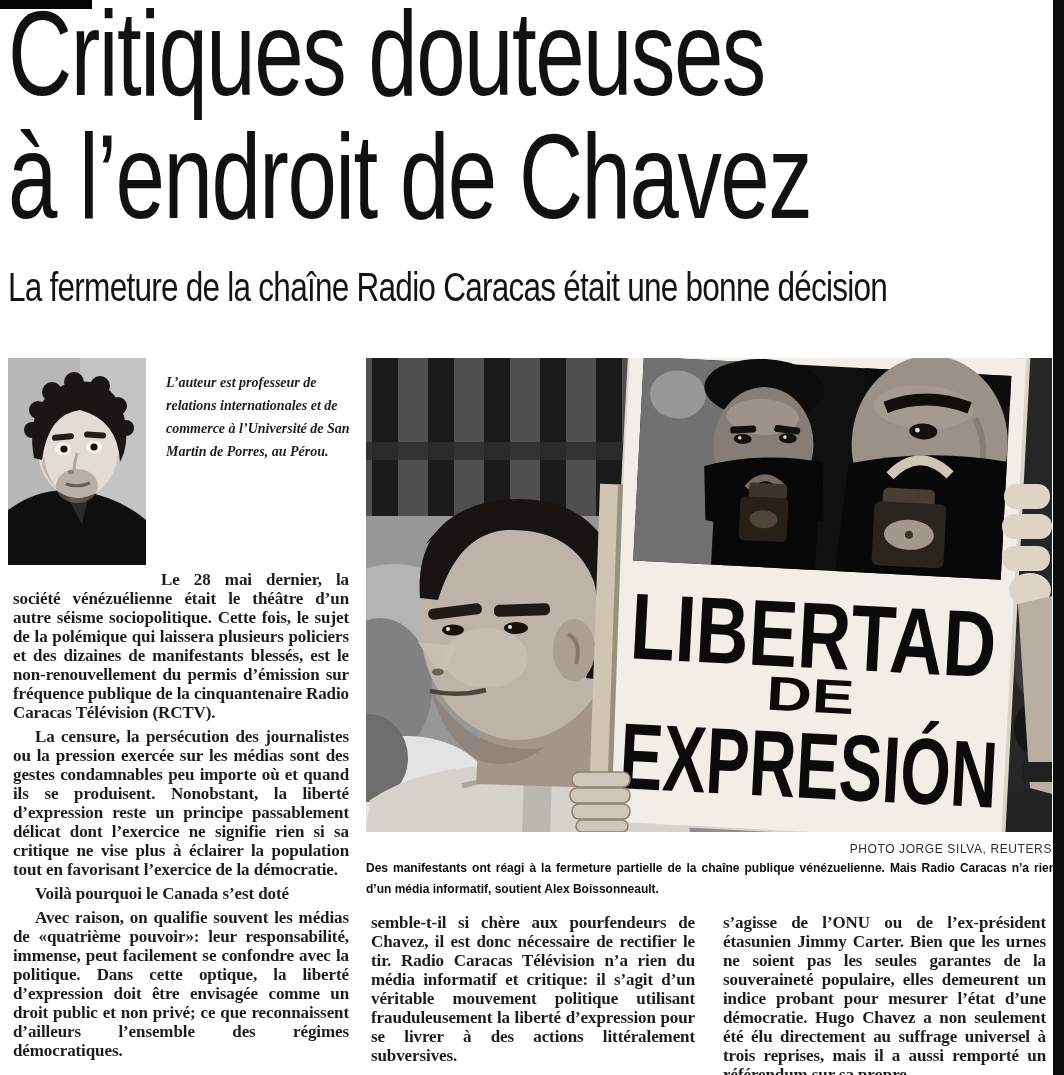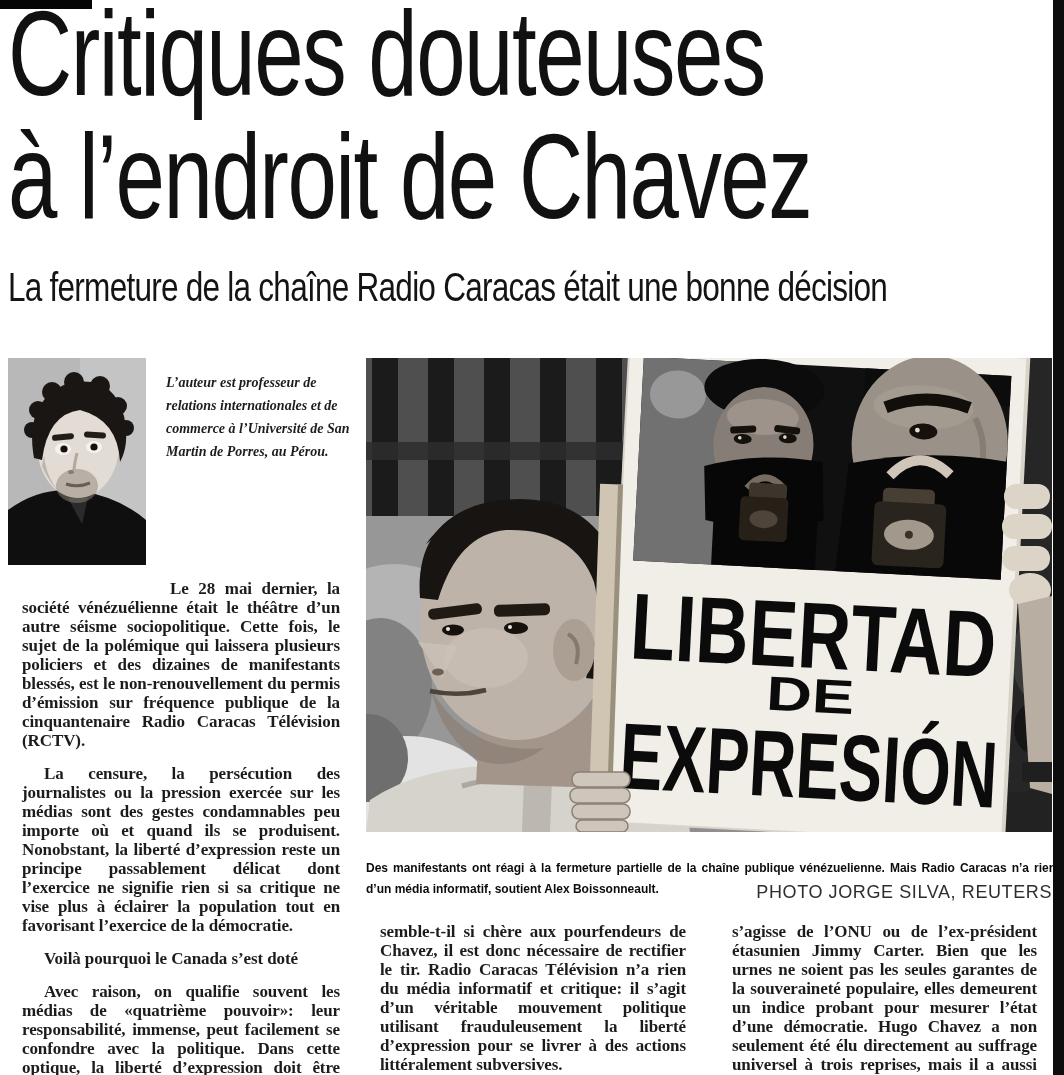--- a/index.html
+++ b/index.html
@@ -33,34 +33,34 @@
   .author-bio{
     margin-top:9px;font-family:"Liberation Serif",serif;font-style:italic;font-weight:700;
     font-size:14px;line-height:23px;color:#1d1d1d;
   }
 
   .main-photo{position:absolute;left:366px;top:358px;width:686px;height:474px;margin:0;}
   .main-photo svg{display:block;}
 
   .credit{
     position:absolute;left:366px;top:842px;width:686px;text-align:right;
-    font-size:18px;letter-spacing:.6px;color:#2e2e2e;font-weight:400;margin-top:40px;
+    font-size:12px;letter-spacing:.6px;color:#2e2e2e;font-weight:400;
   }
   .caption{
     position:absolute;left:366px;top:858px;width:690px;
     font-weight:700;font-size:12px;line-height:21px;color:#0c0c0c;text-align:justify;
   }
 
   .body-col{
     position:absolute;overflow:hidden;
     font-family:"Liberation Serif",serif;font-weight:700;
     font-size:17px;line-height:19px;letter-spacing:-.1px;
     color:#1c1c1c;text-align:justify;
   }
-  .body-col p{margin:14px;text-indent:22px;}
+  .body-col p{margin:5px;text-indent:22px;}
   .body-col p.no-indent{text-indent:0;}
   .body-col p.deep-indent{text-indent:148px;}
   .col-left{left:8px;top:565px;width:346px;height:510px;}
   .col-mid{left:366px;top:908px;width:334px;height:167px;}
   .col-right{left:718px;top:908px;width:333px;height:167px;}
 </style>
 </head>
 <body>
 
 <div class="page">

